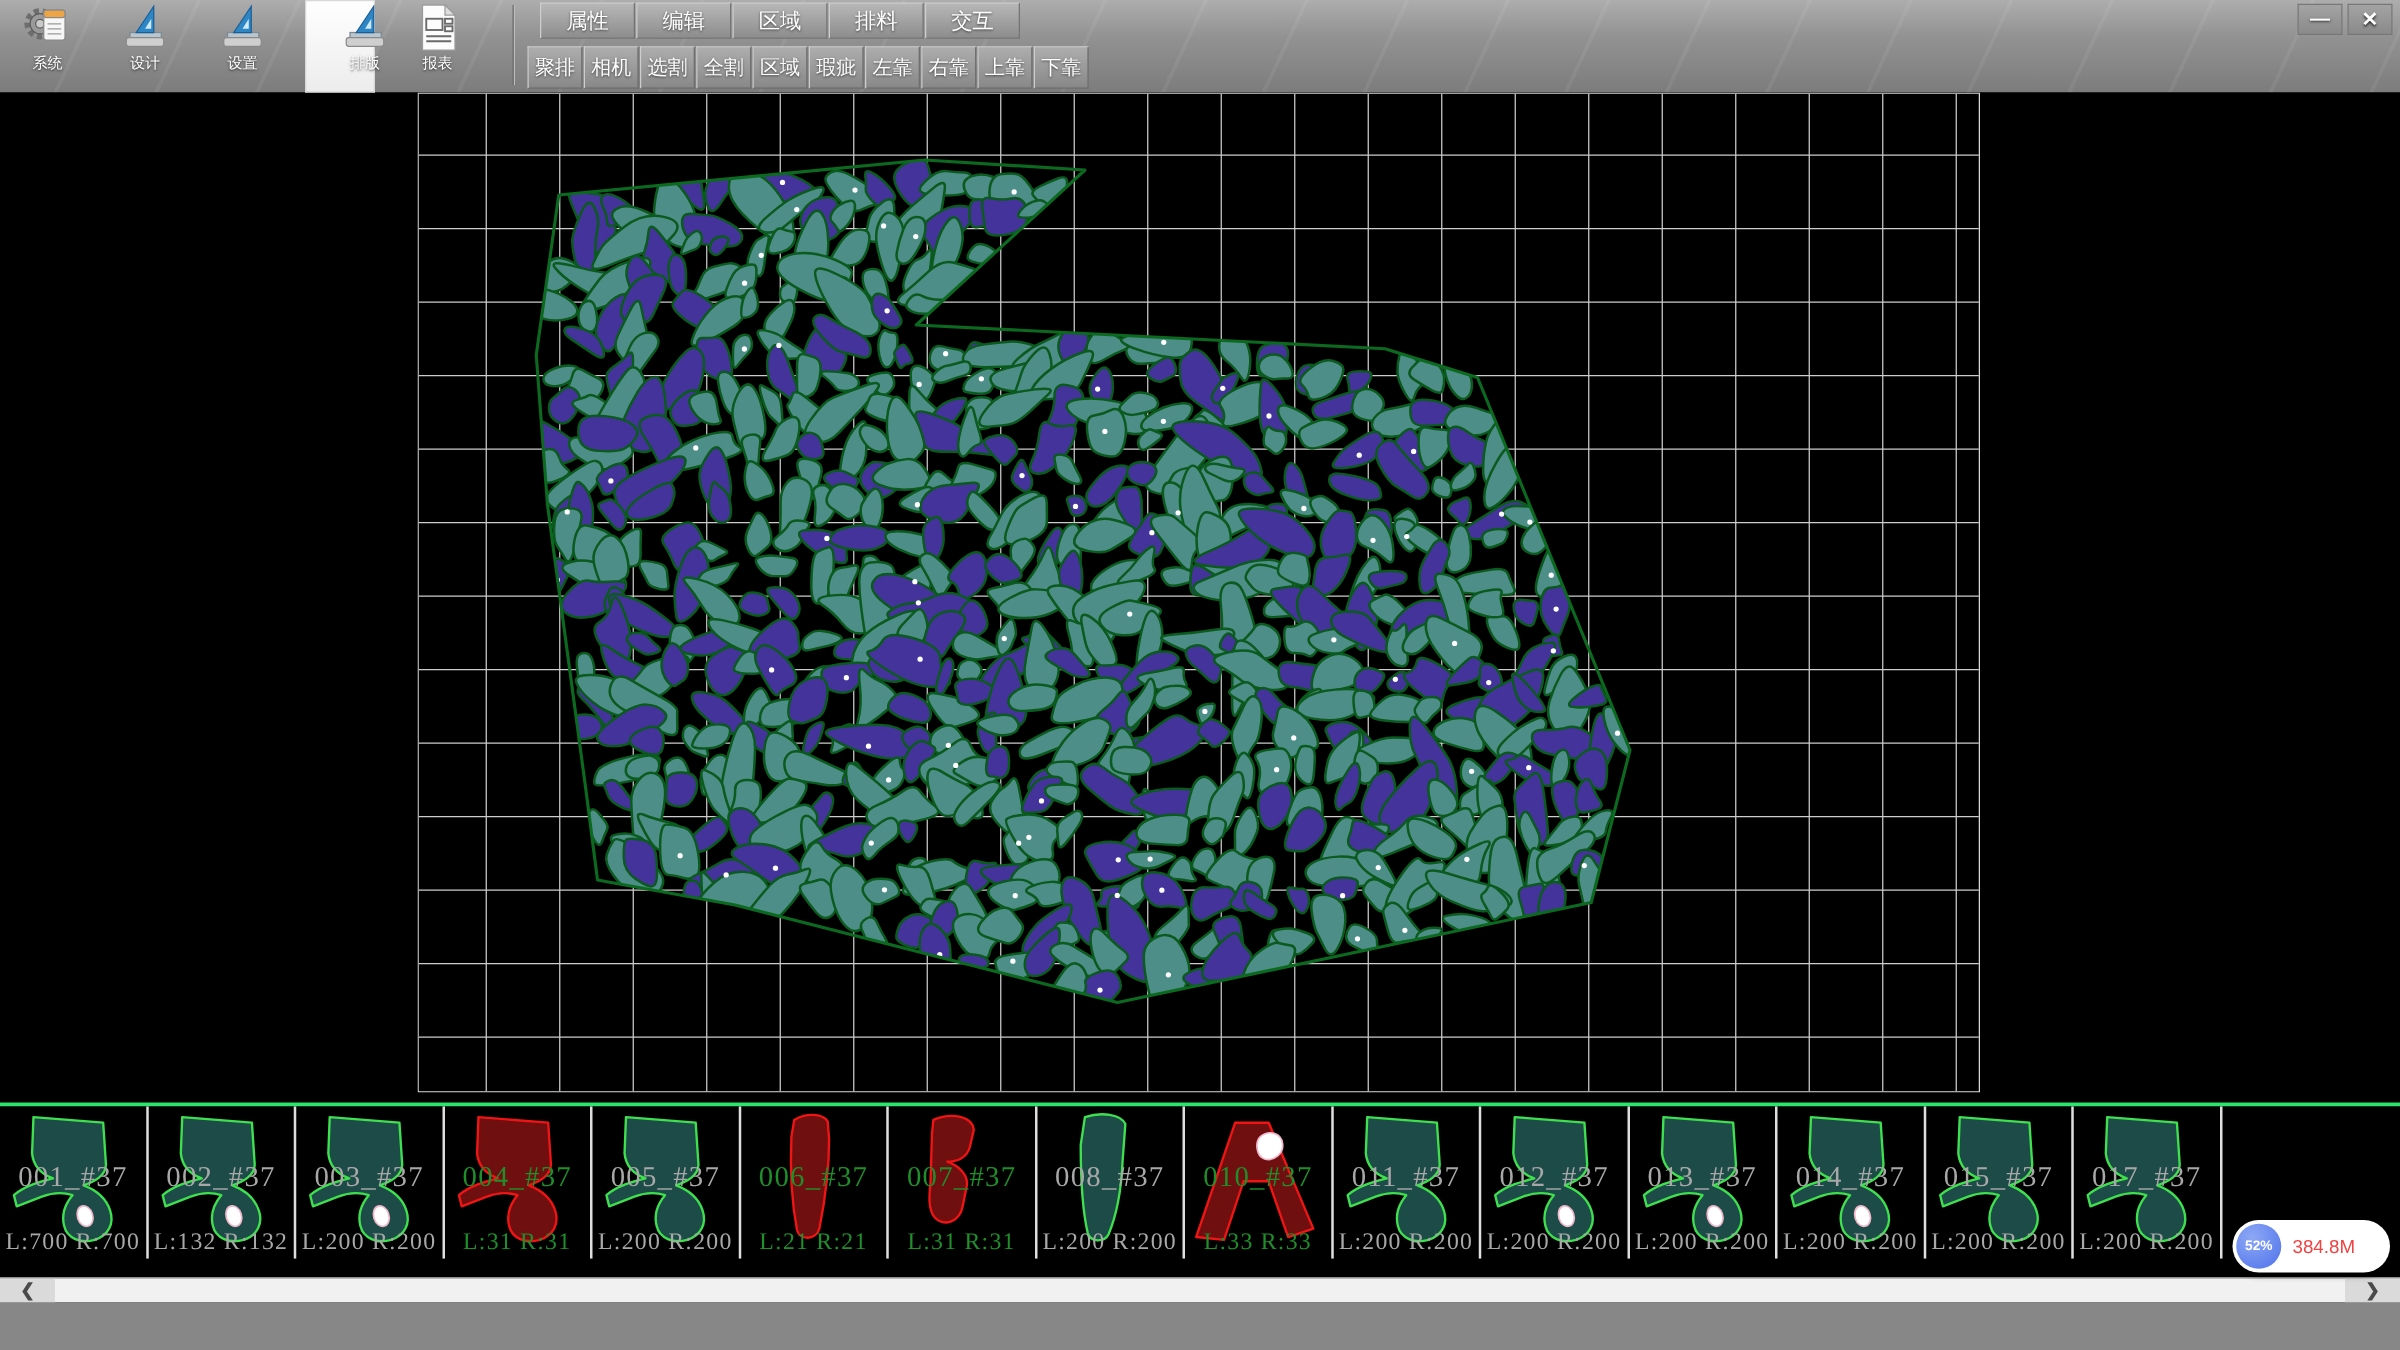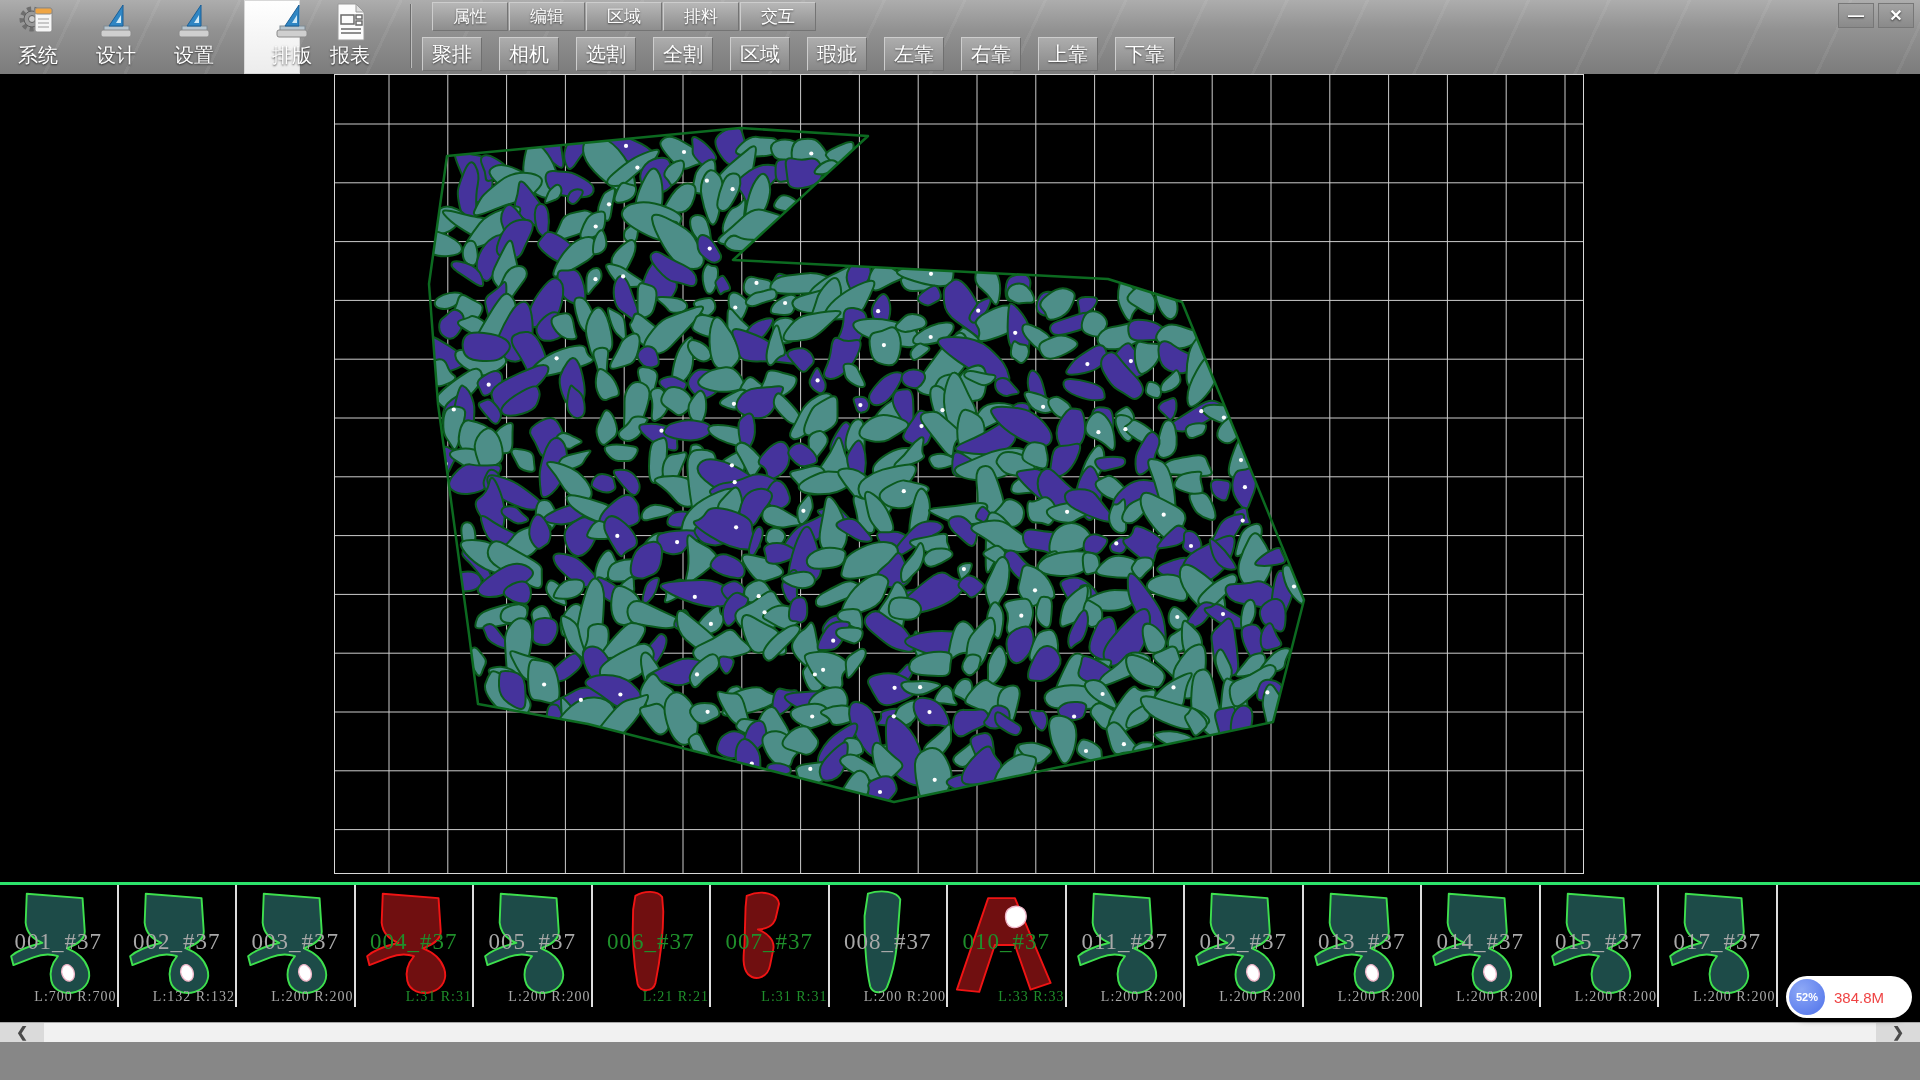--- a/index.html
+++ b/index.html
@@ -9,52 +9,52 @@
   
   .ribbon{position:absolute;left:0;top:0;width:1920px;height:74px;
     background:linear-gradient(180deg,#adadad 0%,#929292 40%,#7c7c7c 100%);}
   .ribbon:after{content:"";position:absolute;inset:0;
     background:repeating-linear-gradient(115deg,transparent 0 70px,rgba(255,255,255,.06) 70px 73px);pointer-events:none;}
   .big-buttons{position:absolute;left:10px;top:0;height:74px;display:flex;gap:22px;z-index:2;}
   .bigbtn{width:56px;height:74px;display:flex;flex-direction:column;align-items:center;justify-content:flex-start;
     padding-top:2px;box-sizing:border-box;cursor:pointer;}
   .bigbtn.selected{background:linear-gradient(#ffffff,#ececec);box-shadow:inset 0 0 0 1px #d8d8d8;padding-left:40px;}
   .bigbtn .bicon{width:40px;height:38px;display:block;}
-  .bigbtn .blabel{font-size:20px;color:#fff;text-shadow:0 1px 2px rgba(0,0,0,.7);margin-top:2px;white-space:nowrap;}
+  .bigbtn .blabel{font-size:12px;color:#fff;text-shadow:0 1px 2px rgba(0,0,0,.7);margin-top:2px;white-space:nowrap;}
   .vdiv{position:absolute;left:410px;top:4px;width:0;height:64px;border-left:1px solid #6c6c6c;border-right:1px solid #bdbdbd;z-index:2;}
 
   .menu-tabs{position:absolute;left:432px;top:2px;height:29px;display:flex;z-index:2;}
   .menu-tab{width:76px;height:29px;margin-right:1px;display:flex;align-items:center;justify-content:center;
     background:linear-gradient(#b7b7b7,#8d8d8d);border:1px solid;border-color:#cdcdcd #747474 #747474 #cdcdcd;
     box-sizing:border-box;color:#fff;font-size:17px;text-shadow:0 1px 2px rgba(0,0,0,.6);cursor:pointer;}
 
   .tool-row{position:absolute;left:422px;top:37px;height:34px;display:flex;z-index:2;}
-  .tool-btn{width:60px;height:34px;margin-right:17px;display:flex;align-items:center;justify-content:center;
+  .tool-btn{width:44px;height:34px;margin-right:1px;display:flex;align-items:center;justify-content:center;
     background:linear-gradient(#adadad,#888888);border:1px solid;border-color:#cdcdcd #6f6f6f #6f6f6f #cdcdcd;
-    box-sizing:border-box;color:#fff;font-size:20px;text-shadow:0 1px 2px rgba(0,0,0,.6);cursor:pointer;white-space:nowrap;}
+    box-sizing:border-box;color:#fff;font-size:16px;text-shadow:0 1px 2px rgba(0,0,0,.6);cursor:pointer;white-space:nowrap;}
 
   .win-controls{position:absolute;right:6px;top:3px;display:flex;gap:4px;z-index:3;}
   .winbtn{width:36px;height:25px;display:flex;align-items:center;justify-content:center;
     background:linear-gradient(#a3a3a3,#8a8a8a);border:1px solid #777;box-sizing:border-box;
     color:#fff;font-size:16px;font-weight:bold;text-shadow:0 1px 2px rgba(0,0,0,.7);cursor:pointer;}
 
   
   .canvas{position:absolute;left:0;top:74px;width:1920px;height:808px;background:#000;}
   .canvas svg{position:absolute;left:334px;top:0;}
 
   
   .strip{position:absolute;left:0;top:882px;width:1920px;height:140px;background:#000;}
   .accent-line{height:3px;background:#2ce36b;}
   .cells{display:flex;height:122px;overflow:hidden;}
   .cell{width:118.5px;flex:none;position:relative;border-right:2px solid #dedede;box-sizing:border-box;cursor:pointer;}
   .cell svg{position:absolute;left:2px;top:2px;width:112px;height:116px;}
   .tname{position:absolute;top:44px;left:0;right:0;text-align:center;
     font-family:"Liberation Serif",serif;font-size:23px;letter-spacing:1px;pointer-events:none;}
-  .tcounts{position:absolute;bottom:2px;left:0;right:0;text-align:right;
-    font-family:"Liberation Serif",serif;font-size:14px;letter-spacing:1px;pointer-events:none;margin-top:48px;}
+  .tcounts{position:absolute;bottom:2px;left:0;right:0;text-align:center;
+    font-family:"Liberation Serif",serif;font-size:19px;letter-spacing:1px;pointer-events:none;margin-top:48px;}
 
   
   .hscroll{position:absolute;left:0;top:1022px;width:1920px;height:20px;background:#f1f1f1;border-top:1px solid #a8a8a8;box-sizing:border-box;}
   .scroll-arrow{position:absolute;top:0;bottom:0;width:44px;background:#dadada;color:#4a4a4a;
     font-size:14px;font-weight:bold;line-height:19px;text-align:center;cursor:pointer;}
   .scroll-arrow.left{left:0;}
   .scroll-arrow.right{right:0;}
   .bottom-bar{position:absolute;left:0;top:1042px;width:1920px;height:38px;background:#878787;}
 
   

